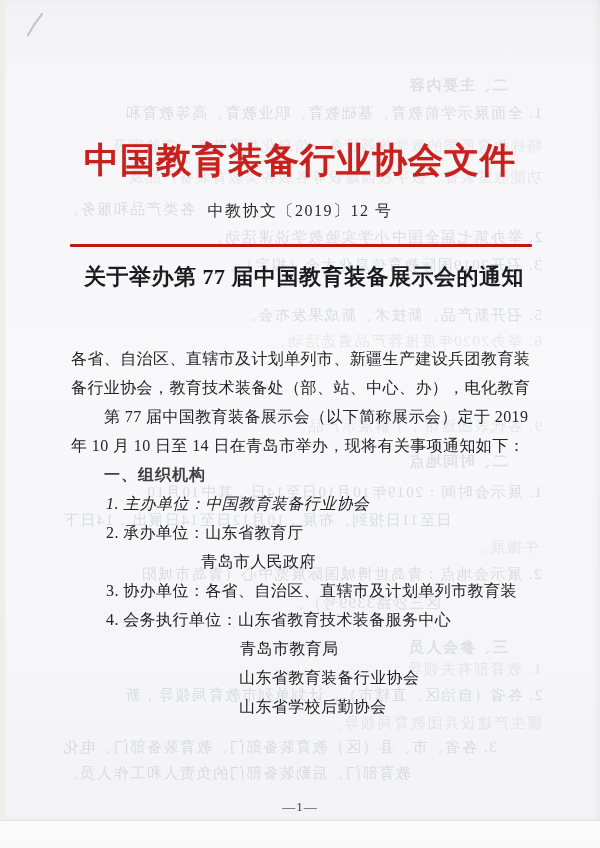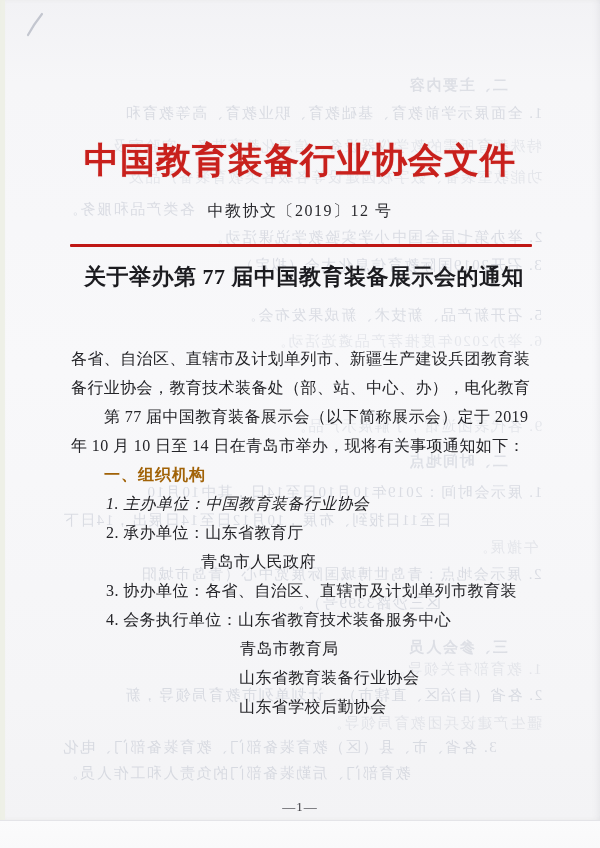--- a/index.html
+++ b/index.html
@@ -58,21 +58,21 @@
   .body-text{
     position:absolute;top:344px;left:71px;width:468px;
     font-size:16px;color:#242428;
   }
   .bline{
     height:29px;line-height:29px;letter-spacing:.4px;white-space:nowrap;
   }
   .bline.bold{
     font-weight:bold;
     font-family:Liberation Serif, serif;
-    letter-spacing:1px;color:#a16207;
+    letter-spacing:1px;color:#404040;
   }
   .page-number{
     position:absolute;top:799px;left:0;width:600px;text-align:center;
     font-size:13px;letter-spacing:1px;color:#3c3c42;
   }
   .pen-mark{position:absolute;left:18px;top:4px;z-index:3;}
 </style>
 </head>
 <body>
 

